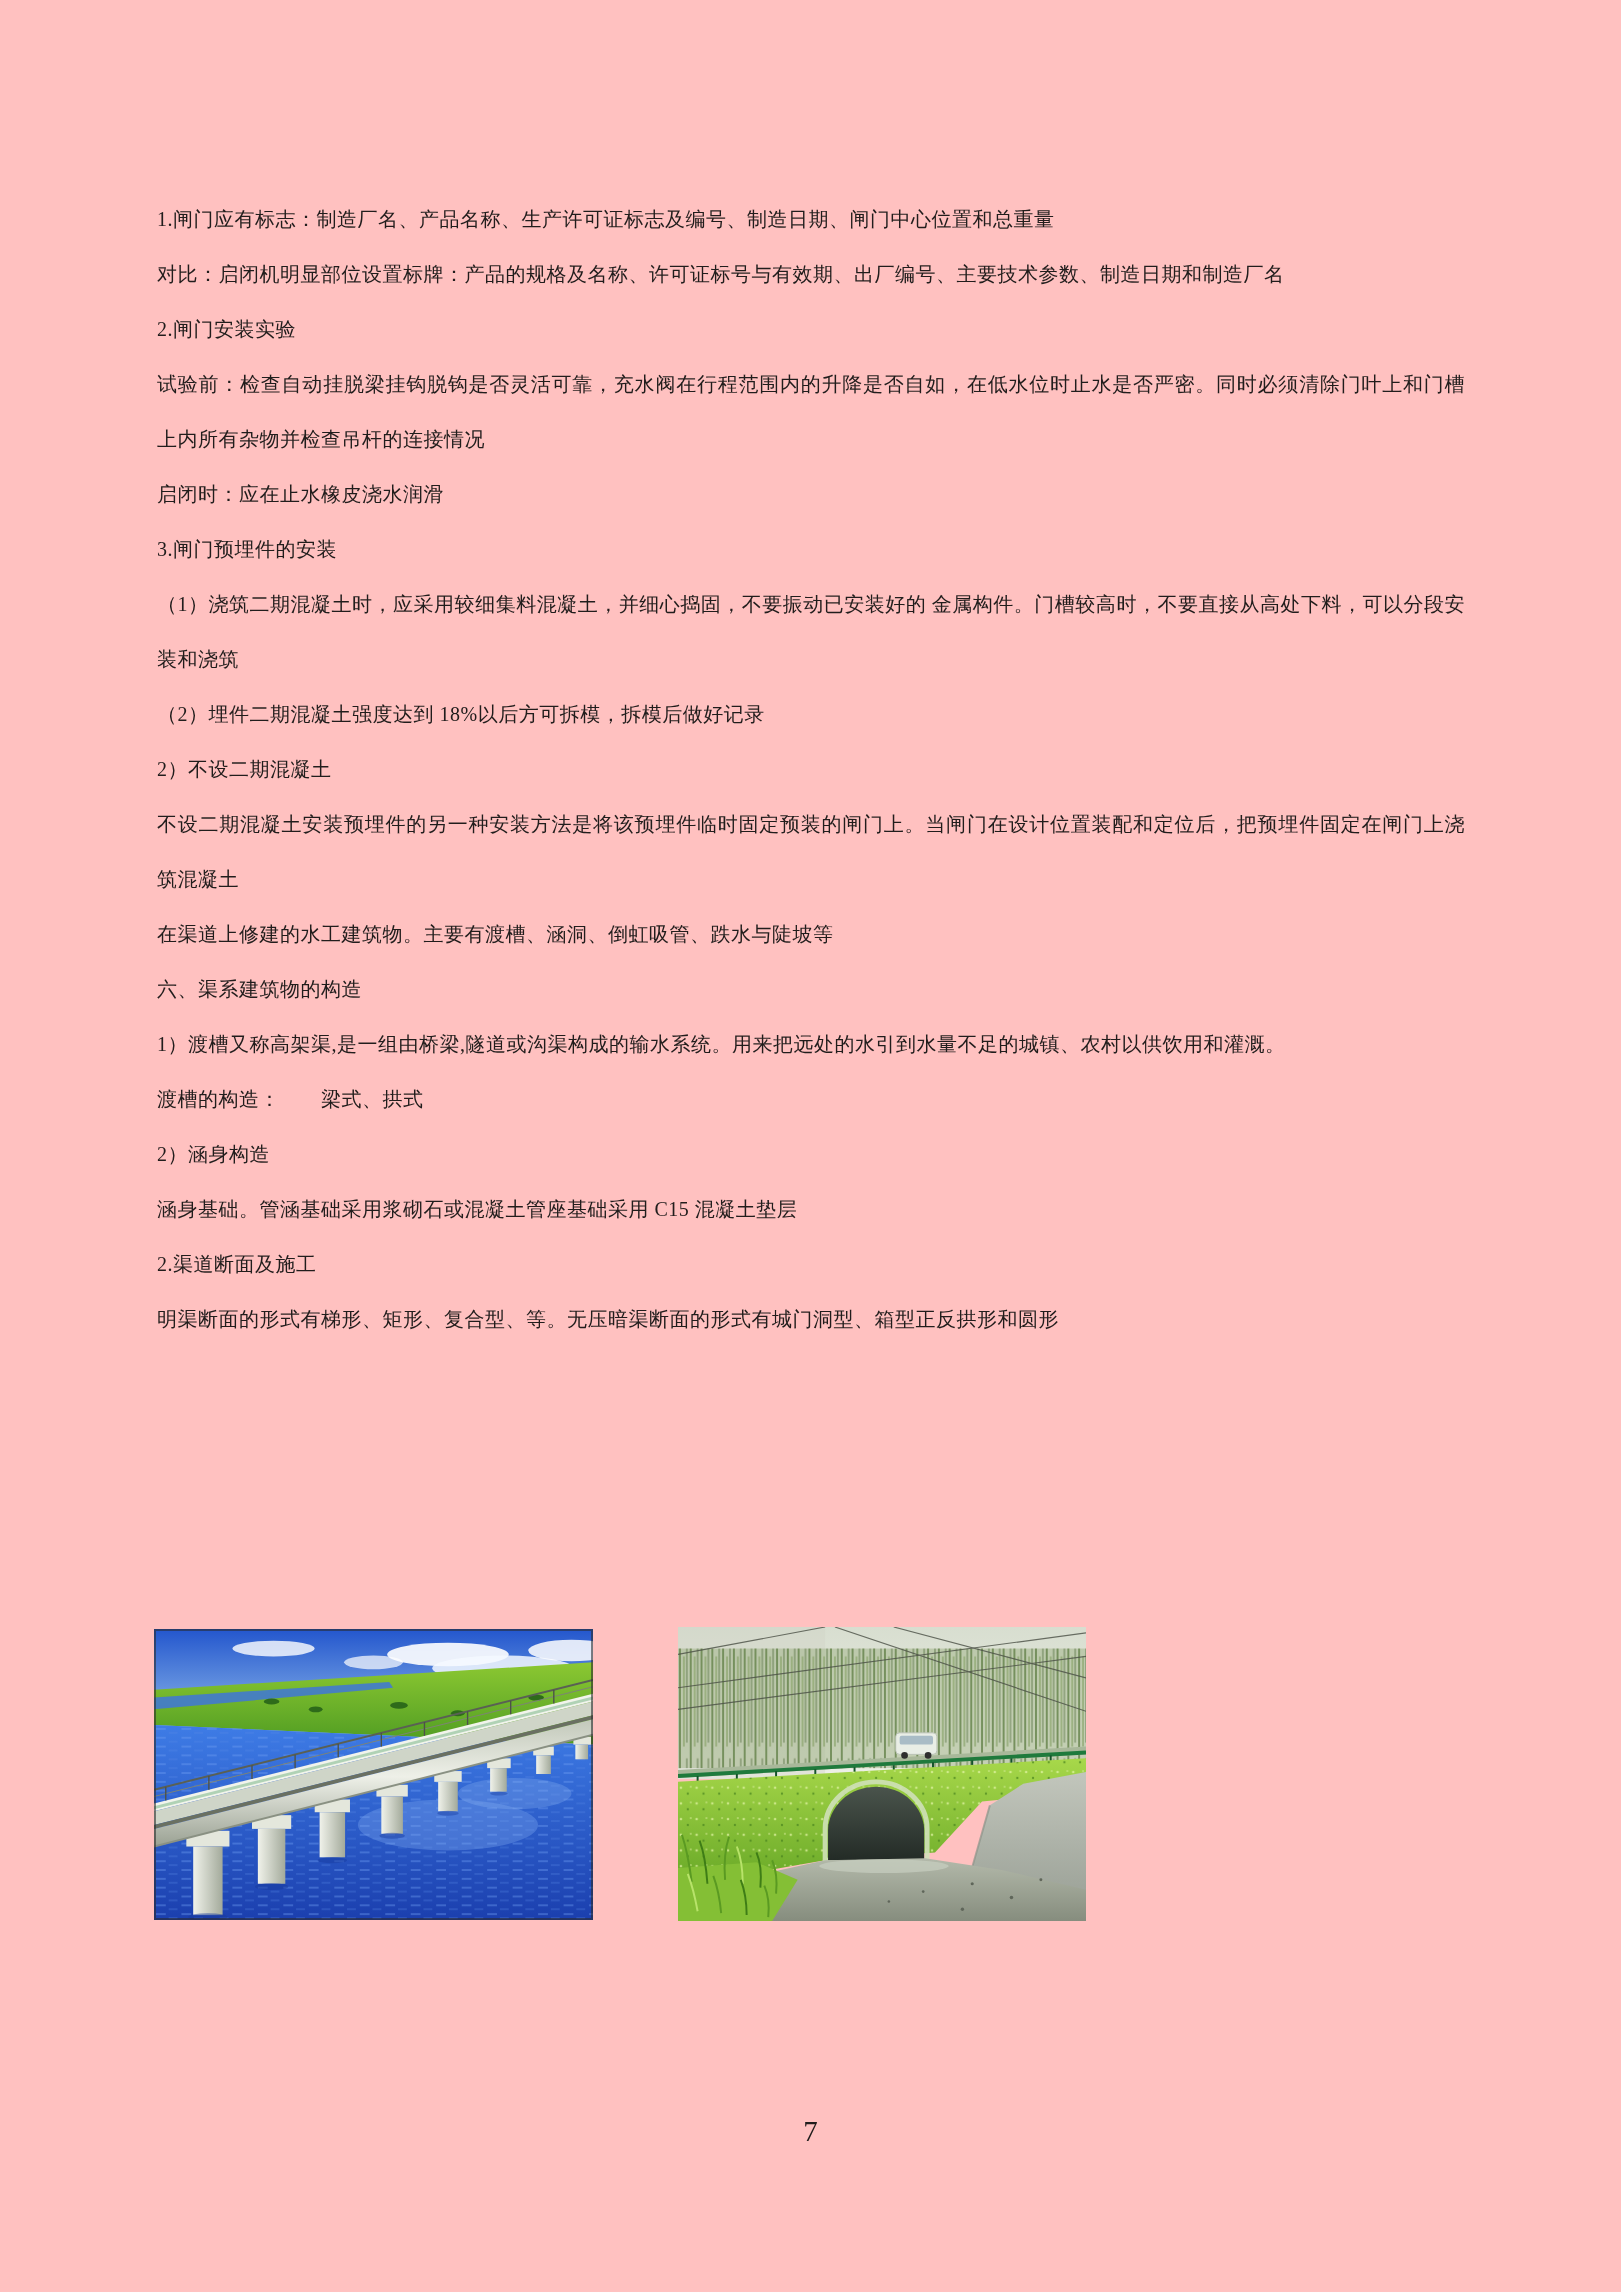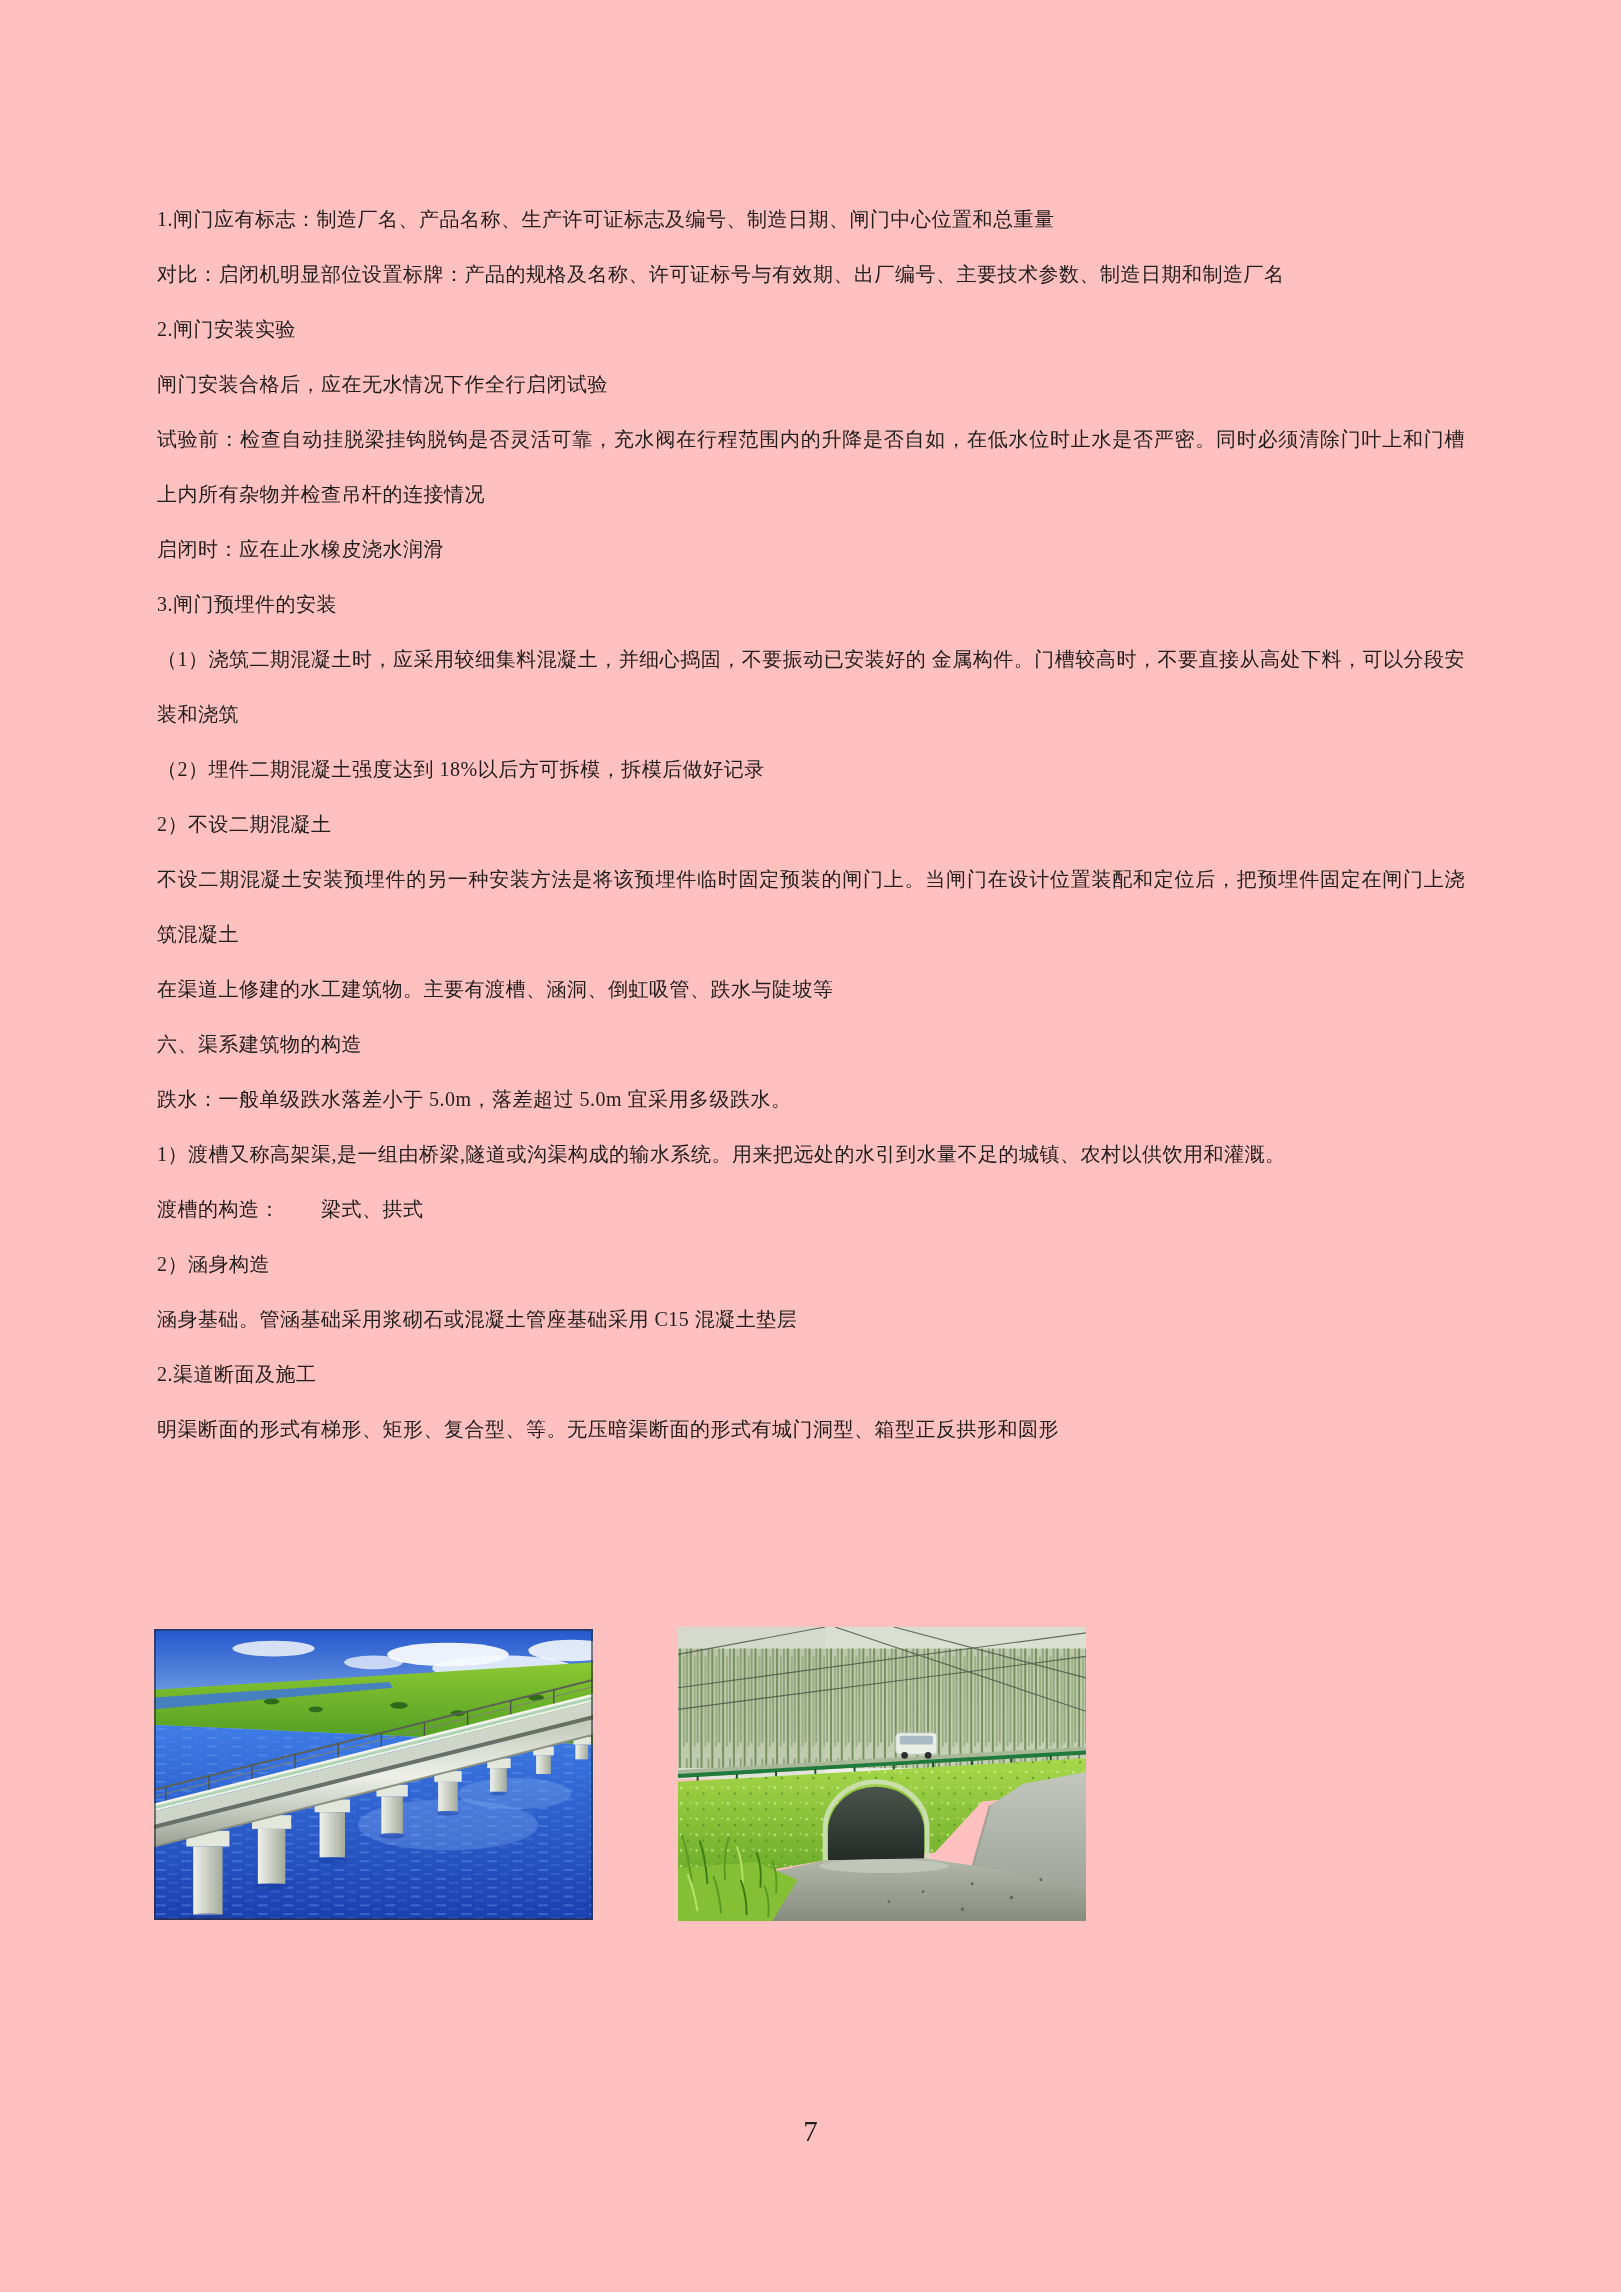--- a/index.html
+++ b/index.html
@@ -43,31 +43,29 @@
 </style>
 </head>
 <body style="background: rgb(255, 193, 192);">
 
 <div class="page">
 
   <div class="text-content">
     <p>1.闸门应有标志：制造厂名、产品名称、生产许可证标志及编号、制造日期、闸门中心位置和总重量</p>
     <p>对比：启闭机明显部位设置标牌：产品的规格及名称、许可证标号与有效期、出厂编号、主要技术参数、制造日期和制造厂名</p>
     <p>2.闸门安装实验</p>
-    <p>闸门安装合格后，应在无水情况下作全行启闭试验</p>
     <p>试验前：检查自动挂脱梁挂钩脱钩是否灵活可靠，充水阀在行程范围内的升降是否自如，在低水位时止水是否严密。同时必须清除门叶上和门槽上内所有杂物并检查吊杆的连接情况</p>
     <p>启闭时：应在止水橡皮浇水润滑</p>
     <p>3.闸门预埋件的安装</p>
     <p>（1）浇筑二期混凝土时，应采用较细集料混凝土，并细心捣固，不要振动已安装好的 金属构件。门槽较高时，不要直接从高处下料，可以分段安装和浇筑</p>
     <p>（2）埋件二期混凝土强度达到 18%以后方可拆模，拆模后做好记录</p>
     <p>2）不设二期混凝土</p>
     <p>不设二期混凝土安装预埋件的另一种安装方法是将该预埋件临时固定预装的闸门上。当闸门在设计位置装配和定位后，把预埋件固定在闸门上浇筑混凝土</p>
     <p>在渠道上修建的水工建筑物。主要有渡槽、涵洞、倒虹吸管、跌水与陡坡等</p>
     <p>六、渠系建筑物的构造</p>
-    <p>跌水：一般单级跌水落差小于 5.0m，落差超过 5.0m 宜采用多级跌水。</p>
     <p>1）渡槽又称高架渠,是一组由桥梁,隧道或沟渠构成的输水系统。用来把远处的水引到水量不足的城镇、农村以供饮用和灌溉。</p>
     <p>渡槽的构造：　　梁式、拱式</p>
     <p>2）涵身构造</p>
     <p>涵身基础。管涵基础采用浆砌石或混凝土管座基础采用 C15 混凝土垫层</p>
     <p>2.渠道断面及施工</p>
     <p>明渠断面的形式有梯形、矩形、复合型、等。无压暗渠断面的形式有城门洞型、箱型正反拱形和圆形</p>
   </div>
 
   <div class="photo-row">
 

